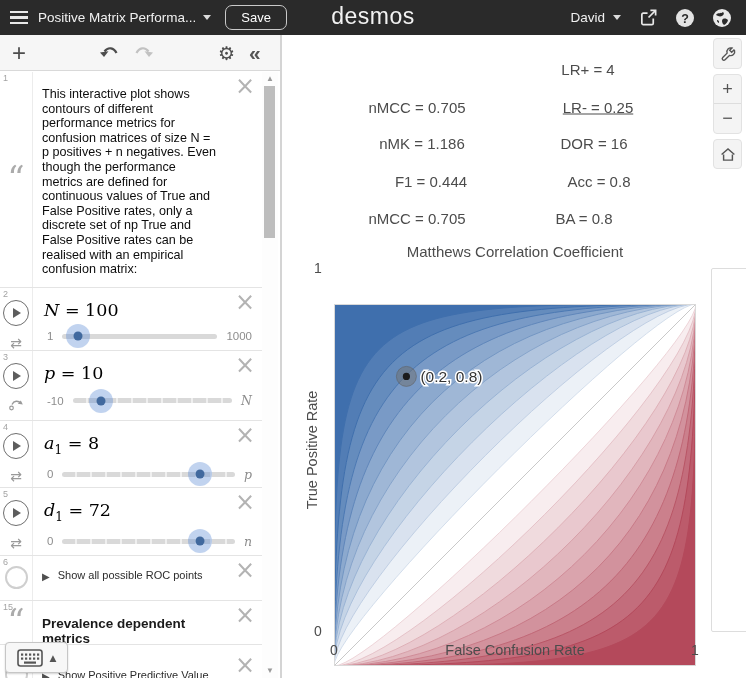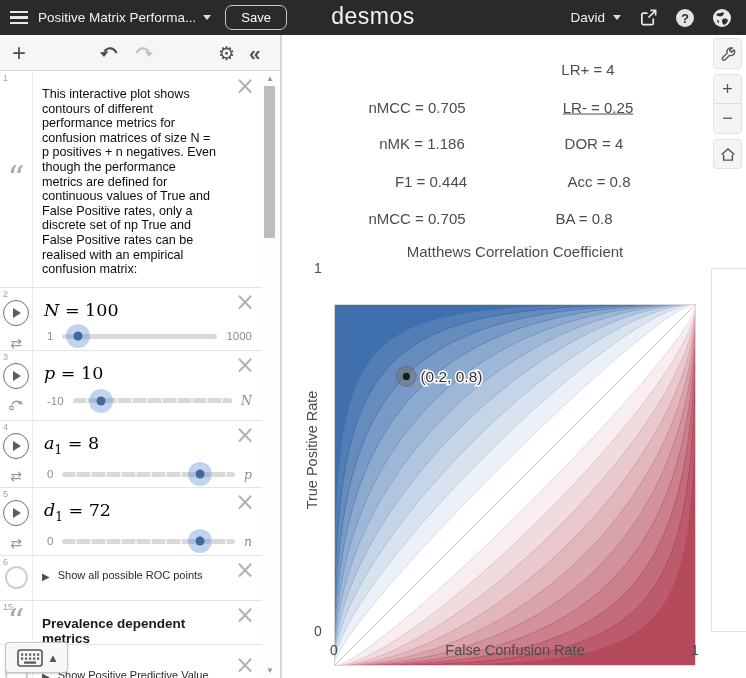--- a/index.html
+++ b/index.html
@@ -353,21 +353,21 @@
             <path d="M2 9 10 2l8 7" fill="none" stroke="#555" stroke-width="1.8"></path>
             <path d="M4.5 9v7h11V9" fill="none" stroke="#555" stroke-width="1.8"></path>
           </svg>
       </div>
 
       <div id="metric-layer">
           <div class="metric-label" style="left: 306px; top: 34px;">LR+ = 4</div>
           <div class="metric-label" style="left: 135px; top: 72px;">nMCC = 0.705</div>
           <div class="metric-label" style="left: 316px; top: 72px; text-decoration: underline;">LR- = 0.25</div>
           <div class="metric-label" style="left: 140px; top: 108px;">nMK = 1.186</div>
-          <div class="metric-label" style="left: 312px; top: 108px;">DOR = 4</div>
+          <div class="metric-label" style="left: 312px; top: 108px;">DOR = 16</div>
           <div class="metric-label" style="left: 149px; top: 146px;">F1 = 0.444</div>
           <div class="metric-label" style="left: 317px; top: 146px;">Acc = 0.8</div>
           <div class="metric-label" style="left: 135px; top: 183px;">nMCC = 0.705</div>
           <div class="metric-label" style="left: 302px; top: 183px;">BA = 0.8</div>
         </div>
 
       <div id="plot-title">Matthews Correlation Coefficient</div>
 
       <div id="plot-box">
           <svg width="362" height="362" viewBox="0 0 362 362">

